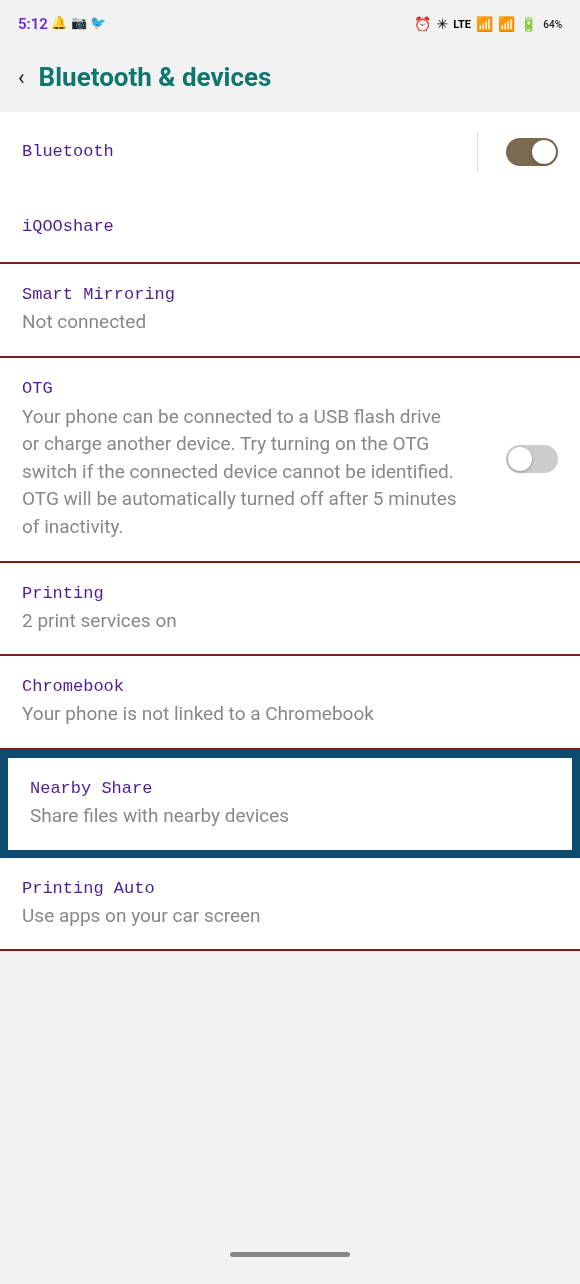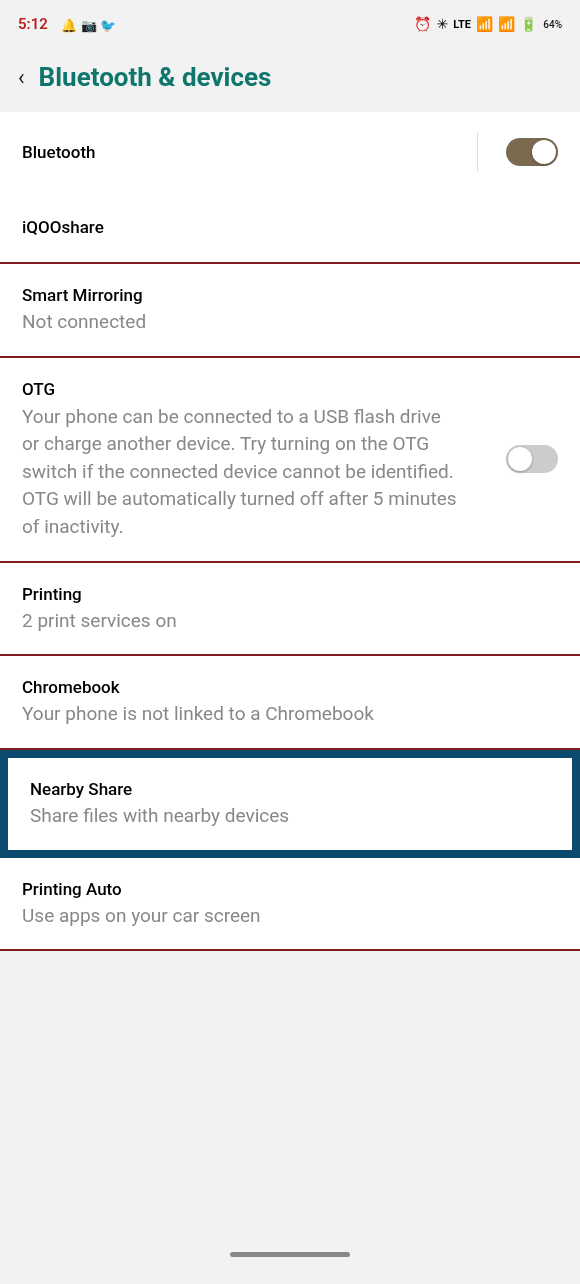--- a/index.html
+++ b/index.html
@@ -22,25 +22,25 @@
       height: 48px;
       background: #f2f2f2;
       display: flex;
       align-items: center;
       justify-content: space-between;
       padding: 0 18px;
     }
 
     .status-left {
       display: flex;
-      align-items: flex-end;
-      gap: 14px;
+      align-items: flex-start;
+      gap: 4px;
       font-size: 15px;
       font-weight: 600;
-      color: #b91c1c;
+      color: #6d28d9;
     }
 
     .status-icons {
       display: flex;
       align-items: center;
       gap: 5px;
     }
 
     .battery-text {
       font-size: 10px;
@@ -92,22 +92,23 @@
       border: 8px solid #0c4a6e;
     }
 
     .item-content {
       flex: 1;
     }
 
     .item-title {
       font-size: 17px;
       font-weight: 500;
-      color: #000000;
+      color: #4c1d95;
       line-height: 1.3;
+      font-family: Liberation Mono, monospace;
     }
 
     .item-subtitle {
       font-size: 19px;
       color: #888888;
       margin-top: 3px;
       line-height: 1.4;
     }
 
     .item-subtitle.long-text {

